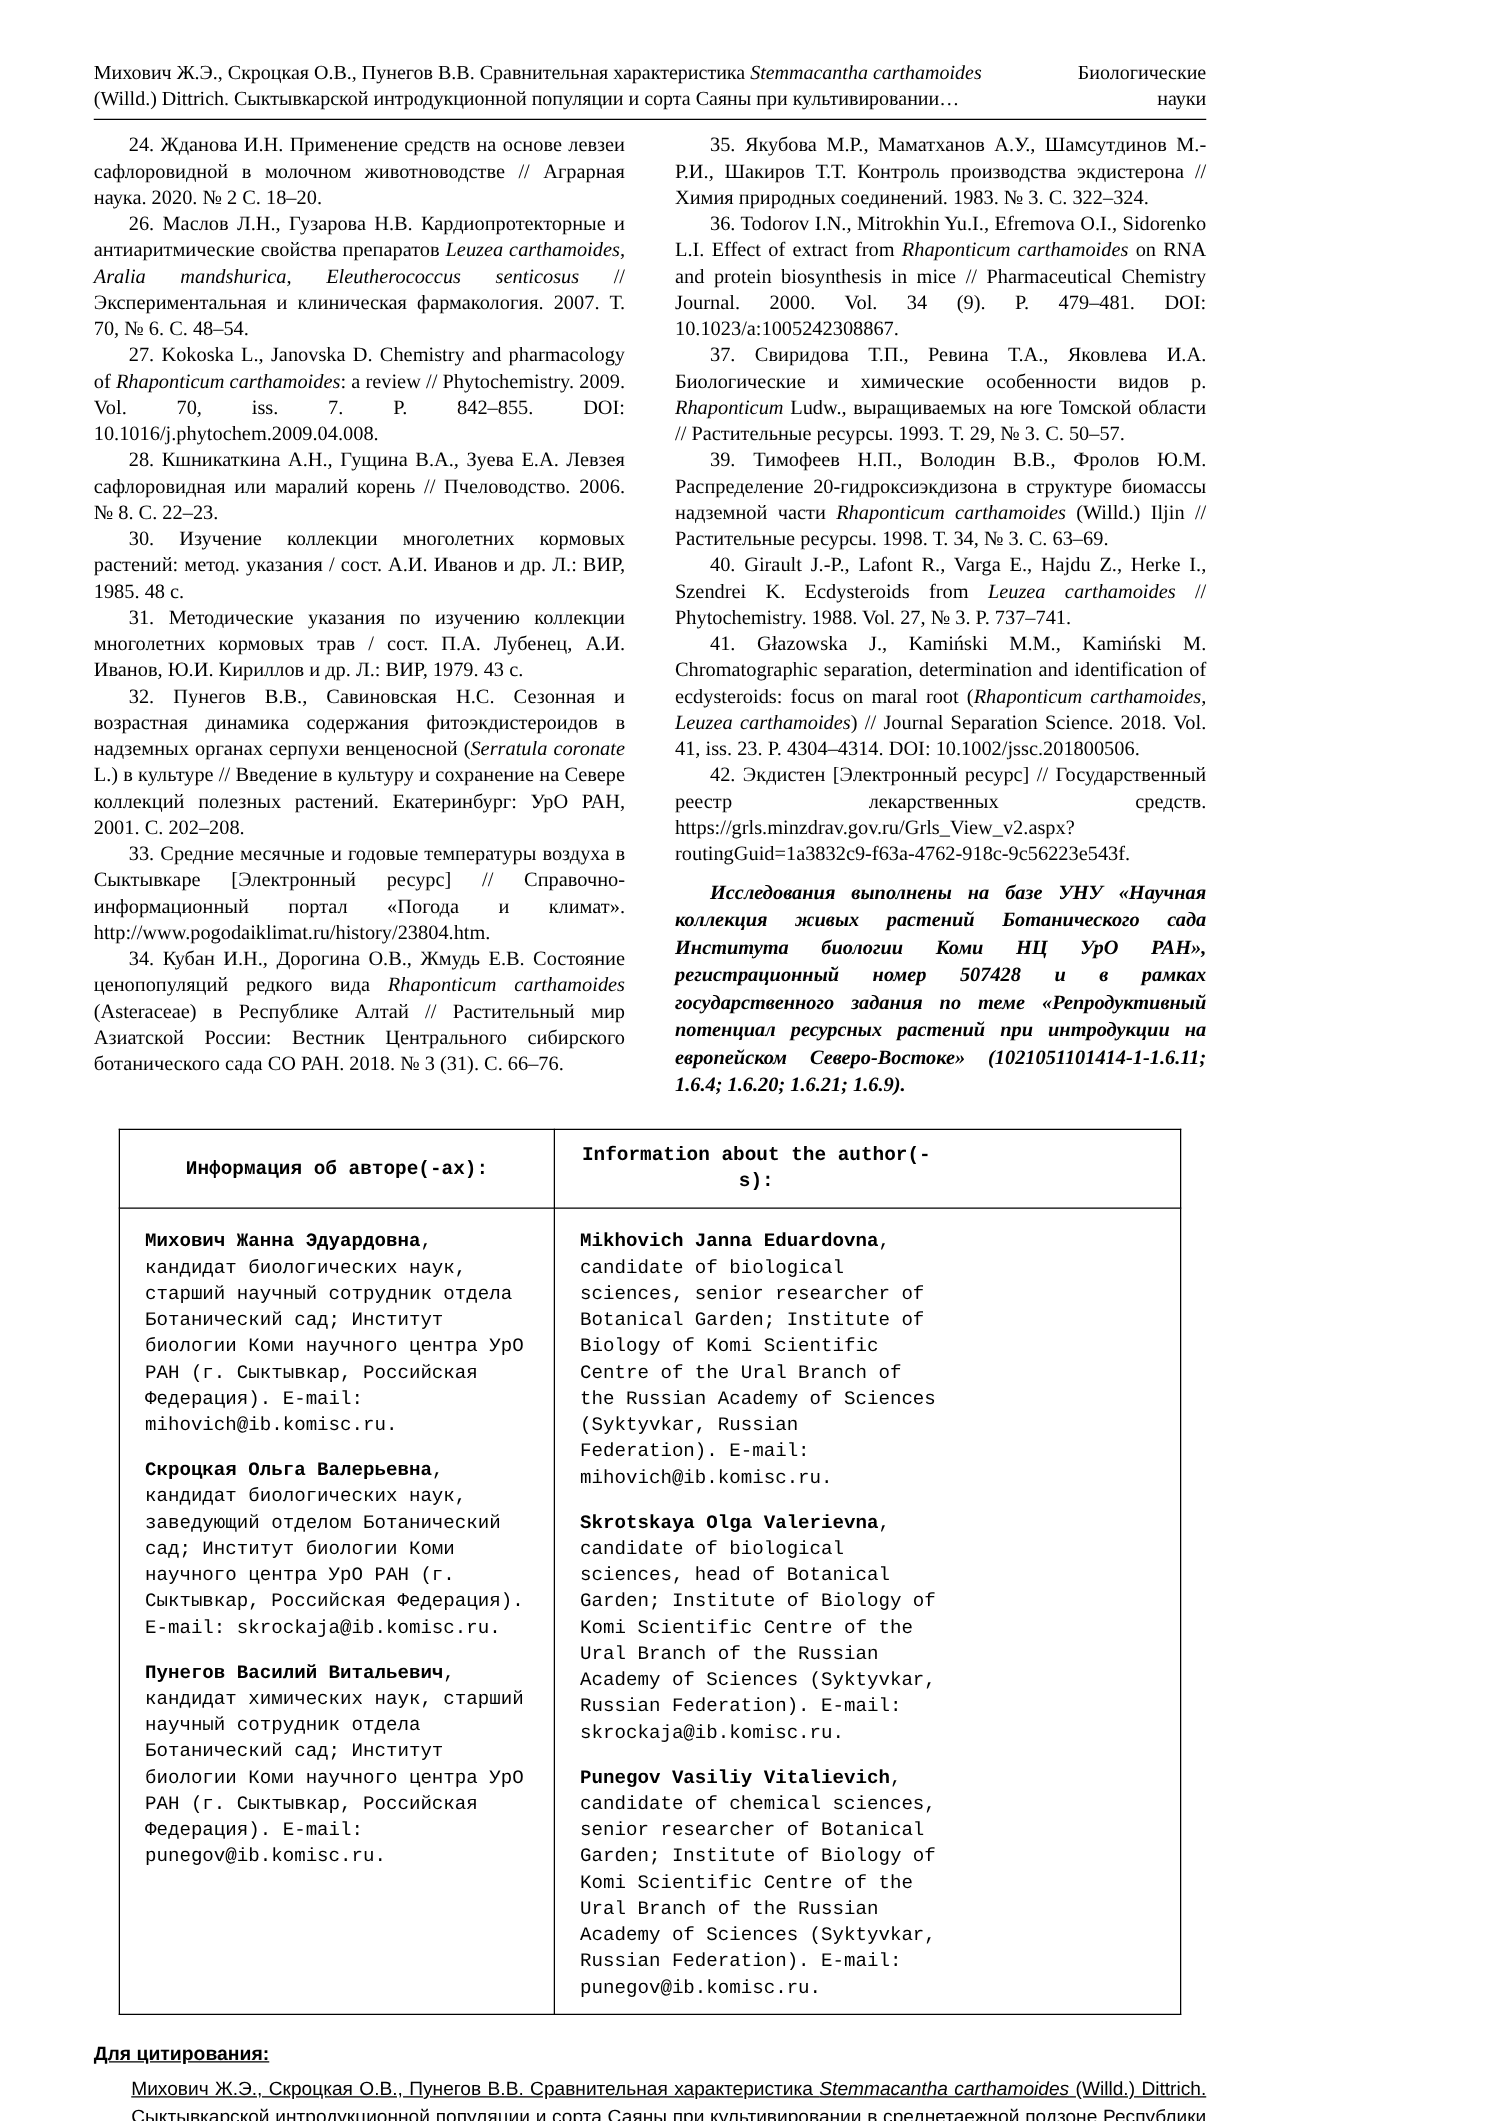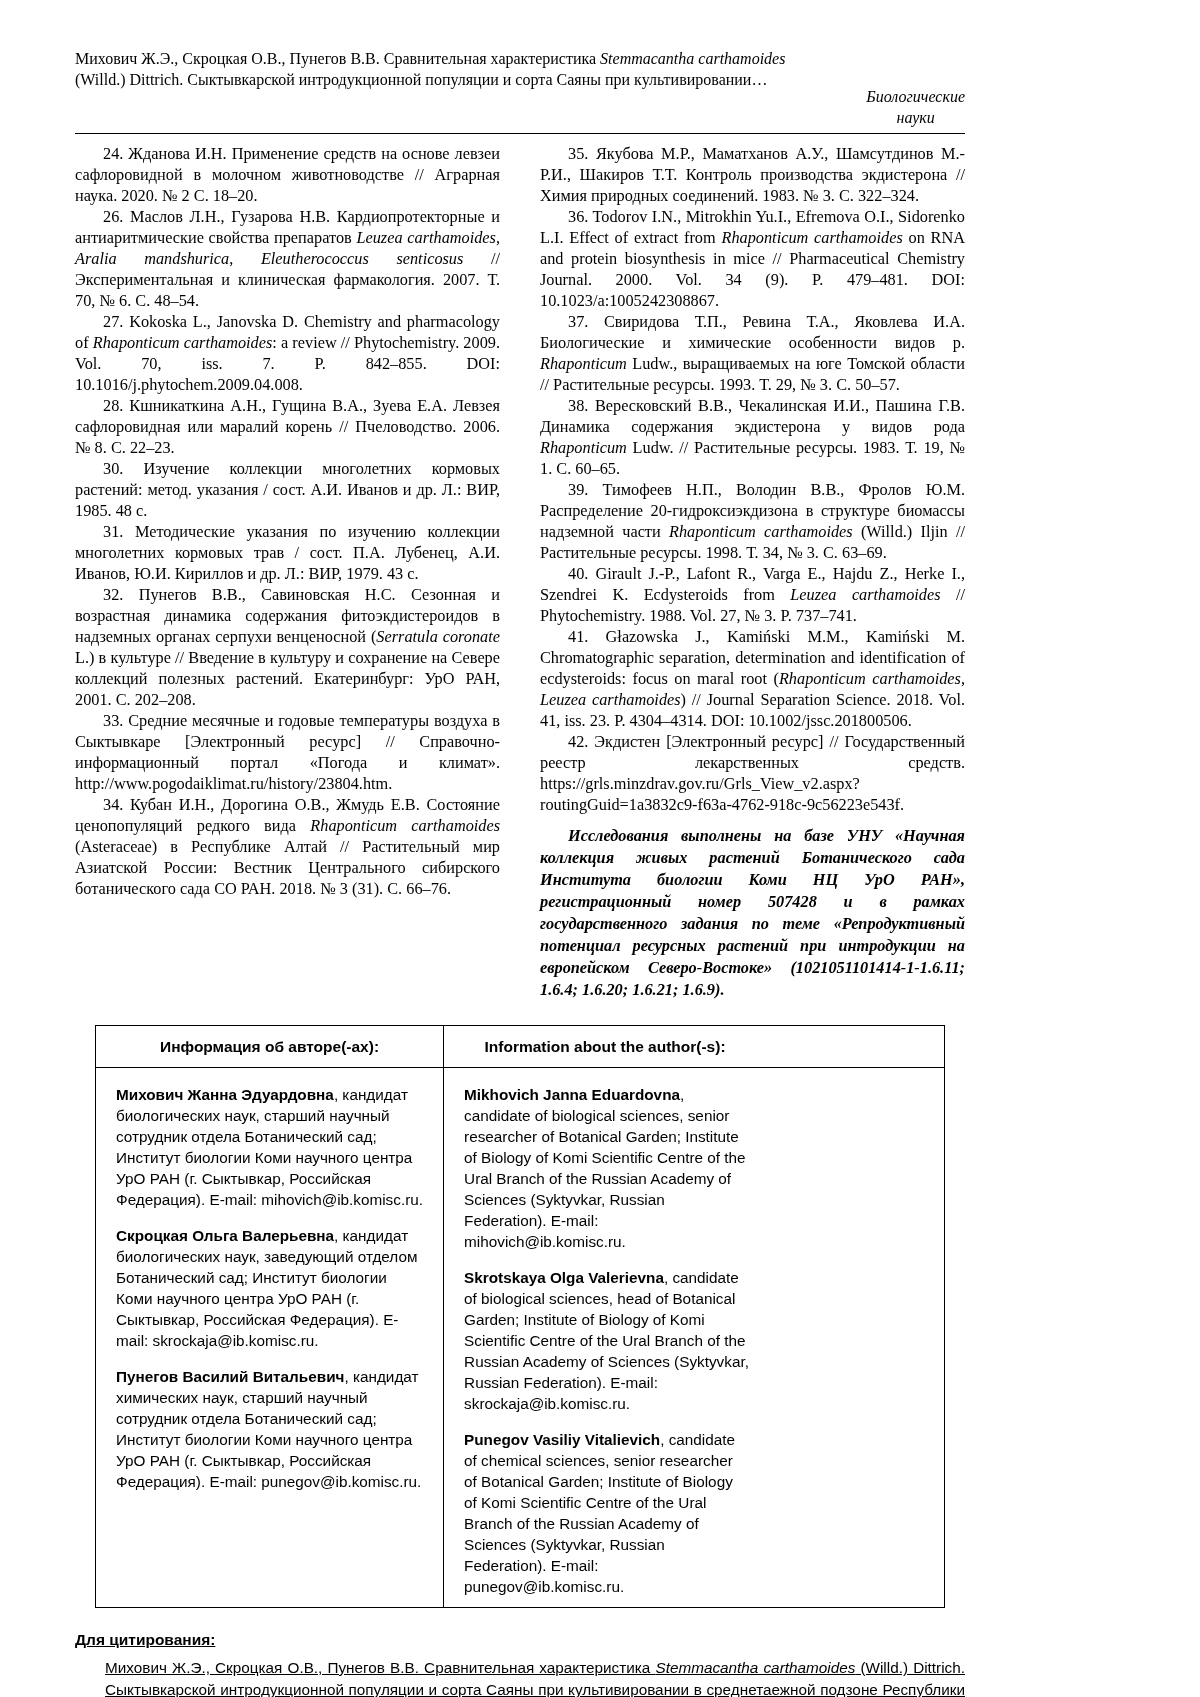--- a/index.html
+++ b/index.html
@@ -8,21 +8,21 @@
     min-height: 1697px;
     box-sizing: border-box;
     padding: 48px 75px 40px 75px;
     background: #ffffff;
     color: #000000;
     font-family: "Liberation Serif", "DejaVu Serif", serif;
   }
   
   .header { display: flex; justify-content: space-between; align-items: flex-start; font-size: 16px; line-height: 21px; }
   .header-left { max-width: 830px; }
-  .header-right { text-align: center; font-style: italic; white-space: nowrap; padding-left: 24px; margin-top: 38px; }
+  .header-right { text-align: right; white-space: nowrap; padding-left: 24px; }
   .header-rule { border-bottom: 1.6px solid #000; margin-top: 5px; margin-bottom: 9px; }
   
   .cols { display: flex; gap: 40px; }
   .col { width: 505px; }
   .ref {
     margin: 0;
     font-size: 16.3px;
     line-height: 21px;
     text-align: justify;
     text-indent: 28px;
@@ -34,21 +34,21 @@
     text-align: justify;
     text-indent: 28px;
     font-weight: bold;
     font-style: italic;
   }
   
   table.authors {
     border-collapse: collapse;
     width: calc(100% - 40px);
     margin: 24px 20px 0 20px;
-    font-family: Liberation Sans, sans-serif;
+    font-family: Liberation Mono, monospace;
     font-size: 15.3px;
     line-height: 21px;
     border-radius: 16px;
   }
   table.authors, table.authors th, table.authors td { border: 1.5px solid #000; }
   table.authors th {
     font-weight: bold;
     font-size: 15.5px;
     text-align: center;
     padding: 10px 12px;
@@ -108,21 +108,20 @@
           <p class="ref"><span>32. Пунегов В.В., Савиновская Н.С. Сезонная и возрастная динамика содержания фитоэкдистероидов в надземных органах серпухи венценосной (</span><span style="font-style: italic;">Serratula coronate</span><span> L.) в культуре // Введение в культуру и сохранение на Севере коллекций полезных растений. Екатеринбург: УрО РАН, 2001. С. 202–208.</span></p>
           <p class="ref"><span>33. Средние месячные и годовые температуры воздуха в Сыктывкаре [Электронный ресурс] // Справочно-информационный портал «Погода и климат». http://www.pogodaiklimat.ru/history/23804.htm.</span></p>
           <p class="ref"><span>34. Кубан И.Н., Дорогина О.В., Жмудь Е.В. Состояние ценопопуляций редкого вида </span><span style="font-style: italic;">Rhaponticum carthamoides</span><span> (Asteraceae) в Республике Алтай // Растительный мир Азиатской России: Вестник Центрального сибирского ботанического сада СО РАН. 2018. № 3 (31). С. 66–76.</span></p>
         </div>
     </div>
     <div class="col">
       <div>
           <p class="ref"><span>35. Якубова М.Р., Маматханов А.У., Шамсутдинов М.-Р.И., Шакиров Т.Т. Контроль производства экдистерона // Химия природных соединений. 1983. № 3. С. 322–324.</span></p>
           <p class="ref"><span>36. Todorov I.N., Mitrokhin Yu.I., Efremova O.I., Sidorenko L.I. Effect of extract from </span><span style="font-style: italic;">Rhaponticum carthamoides</span><span> on RNA and protein biosynthesis in mice // Pharmaceutical Chemistry Journal. 2000. Vol. 34 (9). P. 479–481. DOI: 10.1023/a:1005242308867.</span></p>
           <p class="ref"><span>37. Свиридова Т.П., Ревина Т.А., Яковлева И.А. Биологические и химические особенности видов р. </span><span style="font-style: italic;">Rhaponticum</span><span> Ludw., выращиваемых на юге Томской области // Растительные ресурсы. 1993. Т. 29, № 3. С. 50–57.</span></p>
-          <p class="ref"><span>38. Вересковский В.В., Чекалинская И.И., Пашина Г.В. Динамика содержания экдистерона у видов рода </span><span style="font-style: italic;">Rhaponticum</span><span> Ludw. // Растительные ресурсы. 1983. Т. 19, № 1. С. 60–65.</span></p>
           <p class="ref"><span>39. Тимофеев Н.П., Володин В.В., Фролов Ю.М. Распределение 20-гидроксиэкдизона в структуре биомассы надземной части </span><span style="font-style: italic;">Rhaponticum carthamoides</span><span> (Willd.) Iljin // Растительные ресурсы. 1998. Т. 34, № 3. С. 63–69.</span></p>
           <p class="ref"><span>40. Girault J.-P., Lafont R., Varga E., Hajdu Z., Herke I., Szendrei K. Ecdysteroids from </span><span style="font-style: italic;">Leuzea carthamoides</span><span> // Phytochemistry. 1988. Vol. 27, № 3. P. 737–741.</span></p>
           <p class="ref"><span>41. Głazowska J., Kamiński M.M., Kamiński M. Chromatographic separation, determination and identification of ecdysteroids: focus on maral root (</span><span style="font-style: italic;">Rhaponticum carthamoides</span><span>, </span><span style="font-style: italic;">Leuzea carthamoides</span><span>) // Journal Separation Science. 2018. Vol. 41, iss. 23. P. 4304–4314. DOI: 10.1002/jssc.201800506.</span></p>
           <p class="ref"><span>42. Экдистен [Электронный ресурс] // Государственный реестр лекарственных средств. https://grls.minzdrav.gov.ru/Grls_View_v2.aspx?routingGuid=1a3832c9-f63a-4762-918c-9c56223e543f.</span></p>
         </div>
       <p class="funding"><span style="font-style: italic; font-weight: bold;">Исследования выполнены на базе УНУ «Научная коллекция живых растений Ботанического сада Института биологии Коми НЦ УрО РАН», регистрационный номер 507428 и в рамках государственного задания по теме «Репродуктивный потенциал ресурсных растений при интродукции на европейском Северо-Востоке» (1021051101414-1-1.6.11; 1.6.4; 1.6.20; 1.6.21; 1.6.9).</span></p>
     </div>
   </div>
 
   <table class="authors">

